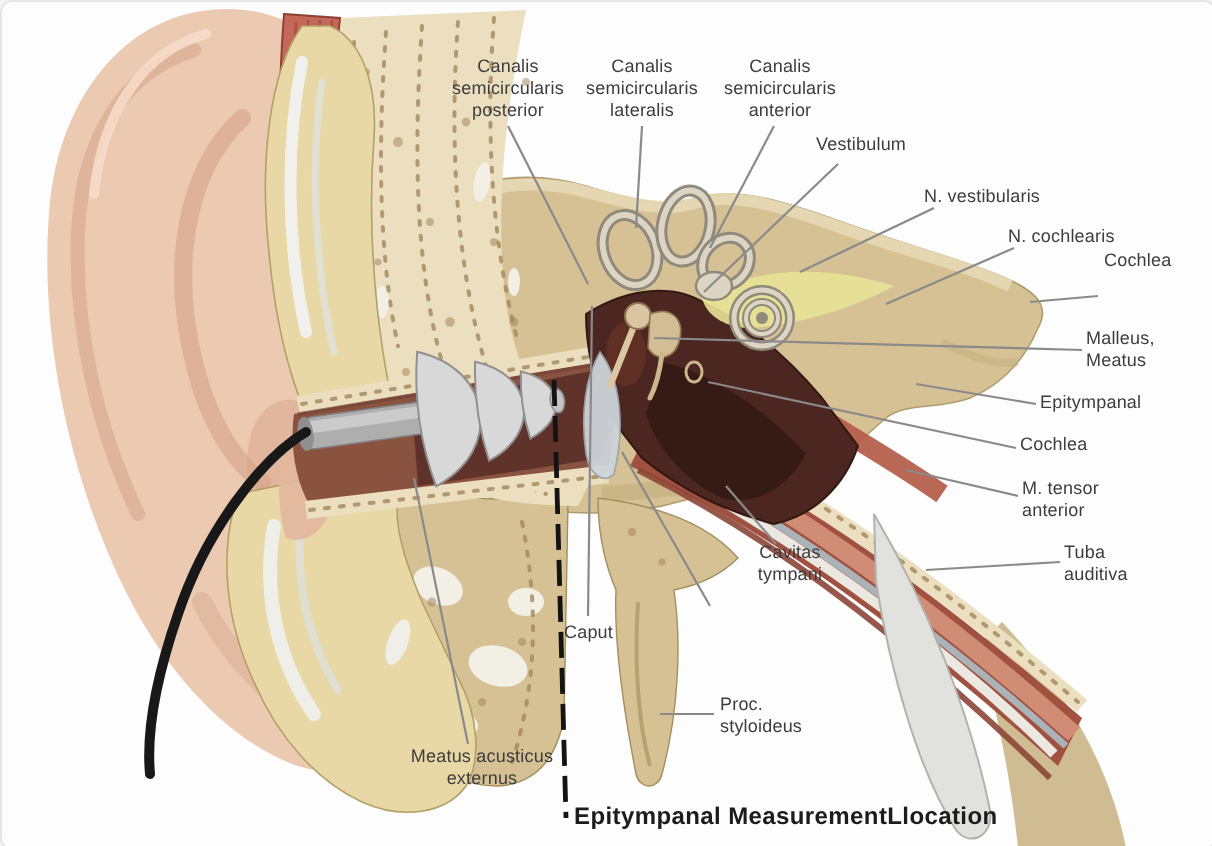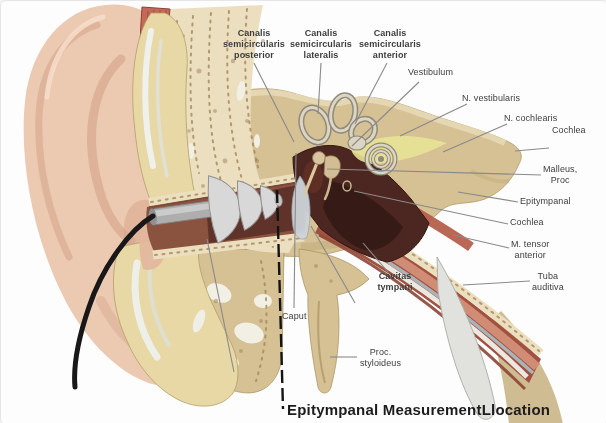--- a/index.html
+++ b/index.html
@@ -4,25 +4,25 @@
 <style>
   html,body{margin:0;padding:0;background:#f3f3f3;}
   .stage{
     position:relative;width:606px;height:423px;background:#fdfdfd;
     border:1px solid #e6e6e6;border-radius:6px;overflow:hidden;
     font-family:"Liberation Sans", sans-serif;
   }
   .stage svg{position:absolute;left:0;top:0;}
   .lbl{
     position:absolute;font-size:9px;line-height:1.22;color:var(--label-text,#3d3d3d);
-    white-space:pre-line;letter-spacing:.1px;text-align:center;
+    white-space:pre-line;letter-spacing:.1px;
   }
-  .lbl.center{text-align:center;font-weight:bold;}
+  .lbl.center{text-align:center;}
   .caption{
-    position:absolute;font-size:15px;font-weight:700;color:var(--caption-text,#1c1c1c);
+    position:absolute;font-size:12px;font-weight:700;color:var(--caption-text,#1c1c1c);
     letter-spacing:.2px;white-space:pre;
   }
   
   .c-skin{fill:var(--skin,#ecc9b1);}
   .c-bone{fill:var(--bone,#d5c194);}
   .c-cartilage{fill:var(--cartilage,#e7d8a6);}
   .c-cartilage2{fill:var(--cartilage,#e7d8a6);}
   .c-muscle{fill:var(--muscle,#c4695a);}
   .c-cavity{fill:var(--cavity,#4c2620);}
   .c-glow{fill:var(--nerve-highlight,#e8e396);}
@@ -220,26 +220,28 @@
 semicircularis
 lateralis</div>
   <div class="lbl center" style="left:346px;top:27px;width:86px">Canalis
 semicircularis
 anterior</div>
   <div class="lbl" style="left:407px;top:66px">Vestibulum</div>
   <div class="lbl" style="left:461px;top:92px">N. vestibularis</div>
   <div class="lbl" style="left:503px;top:112px">N. cochlearis</div>
   <div class="lbl" style="left:551px;top:124px">Cochlea</div>
   <div class="lbl" style="left:542px;top:163px">Malleus,
-Proc</div>
+Meatus</div>
   <div class="lbl" style="left:519px;top:195px">Epitympanal</div>
   <div class="lbl" style="left:509px;top:216px">Cochlea</div>
   <div class="lbl" style="left:510px;top:238px">M. tensor
 anterior</div>
   <div class="lbl" style="left:531px;top:270px">Tuba
 auditiva</div>
   <div class="lbl center" style="left:362px;top:270px;width:64px">Cavitas
 tympani</div>
   <div class="lbl" style="left:281px;top:310px">Caput</div>
   <div class="lbl" style="left:359px;top:346px">Proc.
 styloideus</div>
+  <div class="lbl center" style="left:192px;top:372px;width:96px">Meatus acusticus
+externus</div>
   <div class="caption" style="left:286px;top:400px">Epitympanal MeasurementLlocation</div>
 </div>
 
 </body></html>

